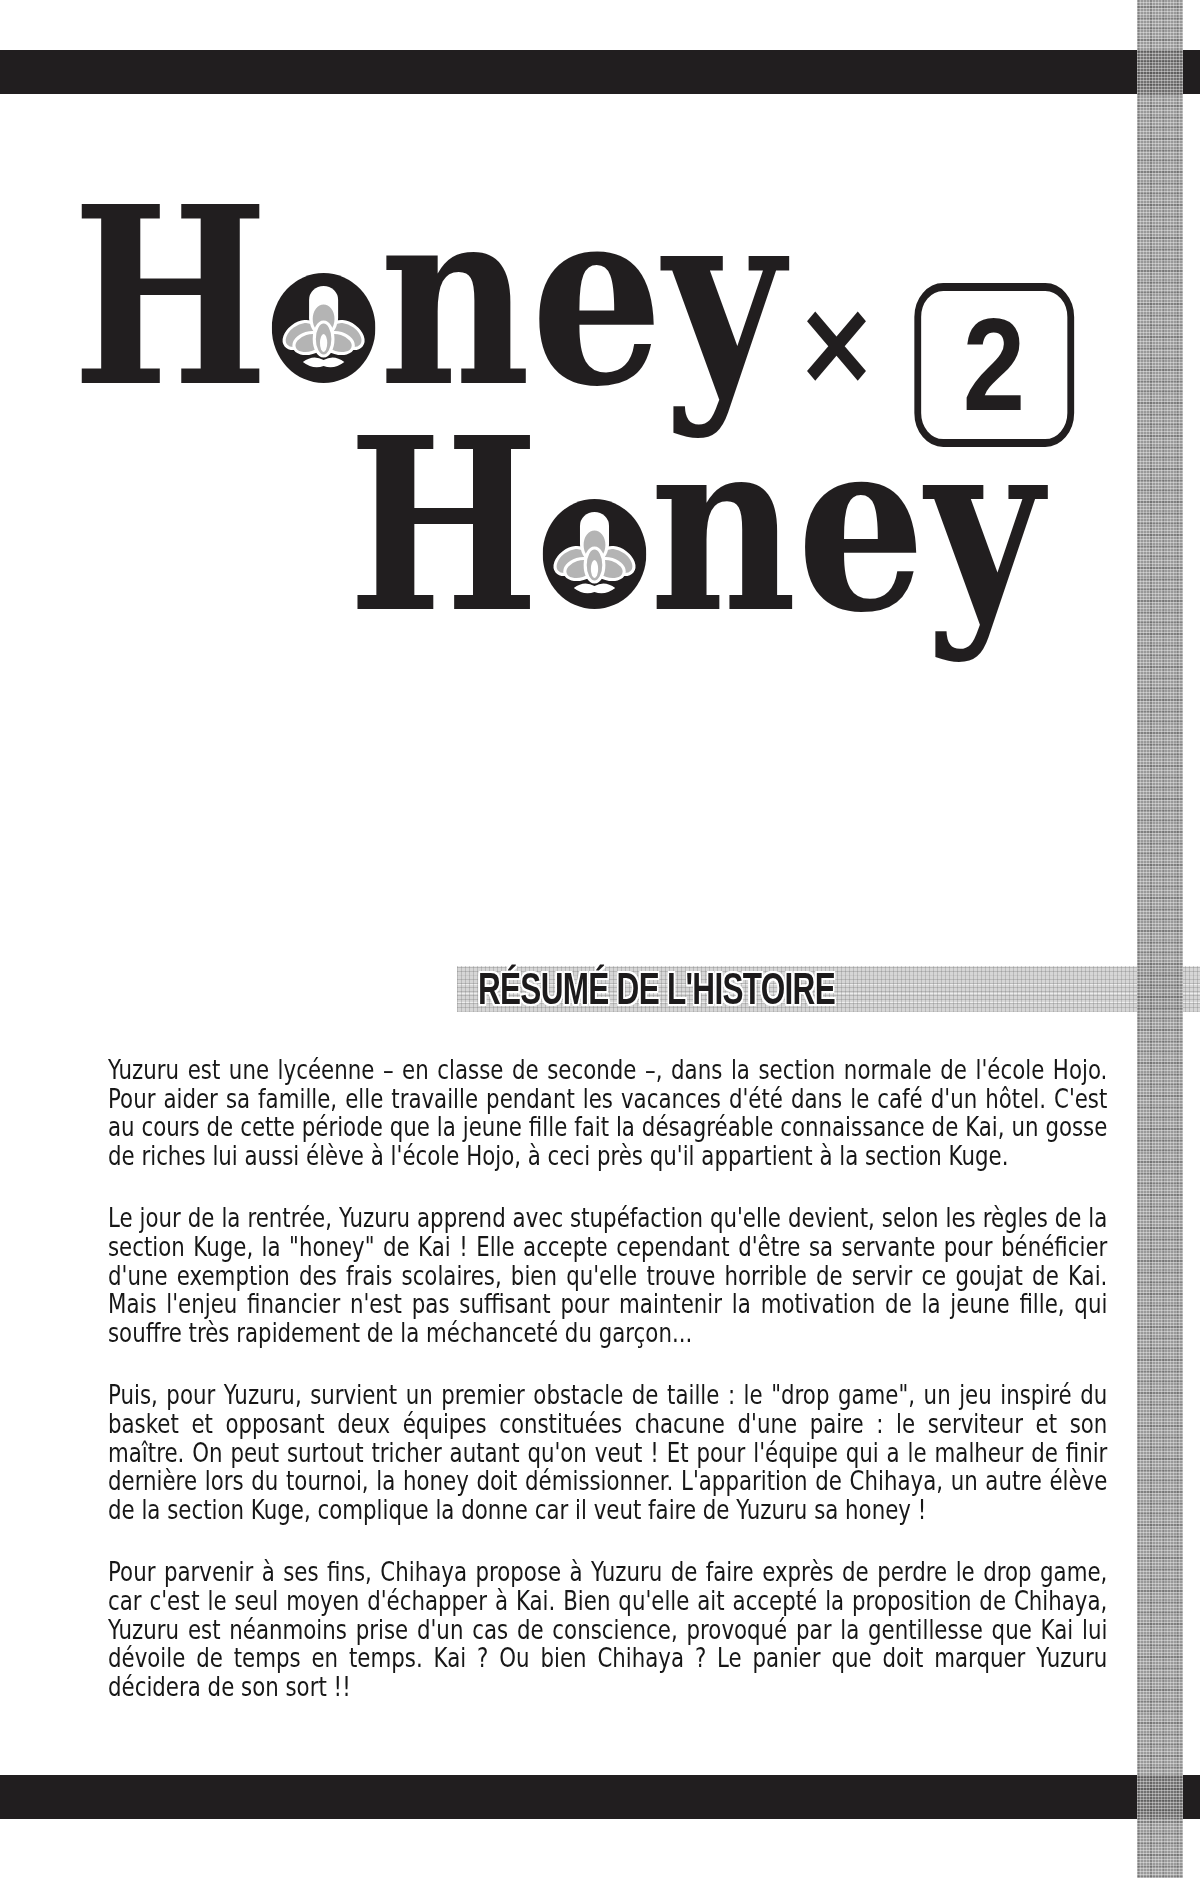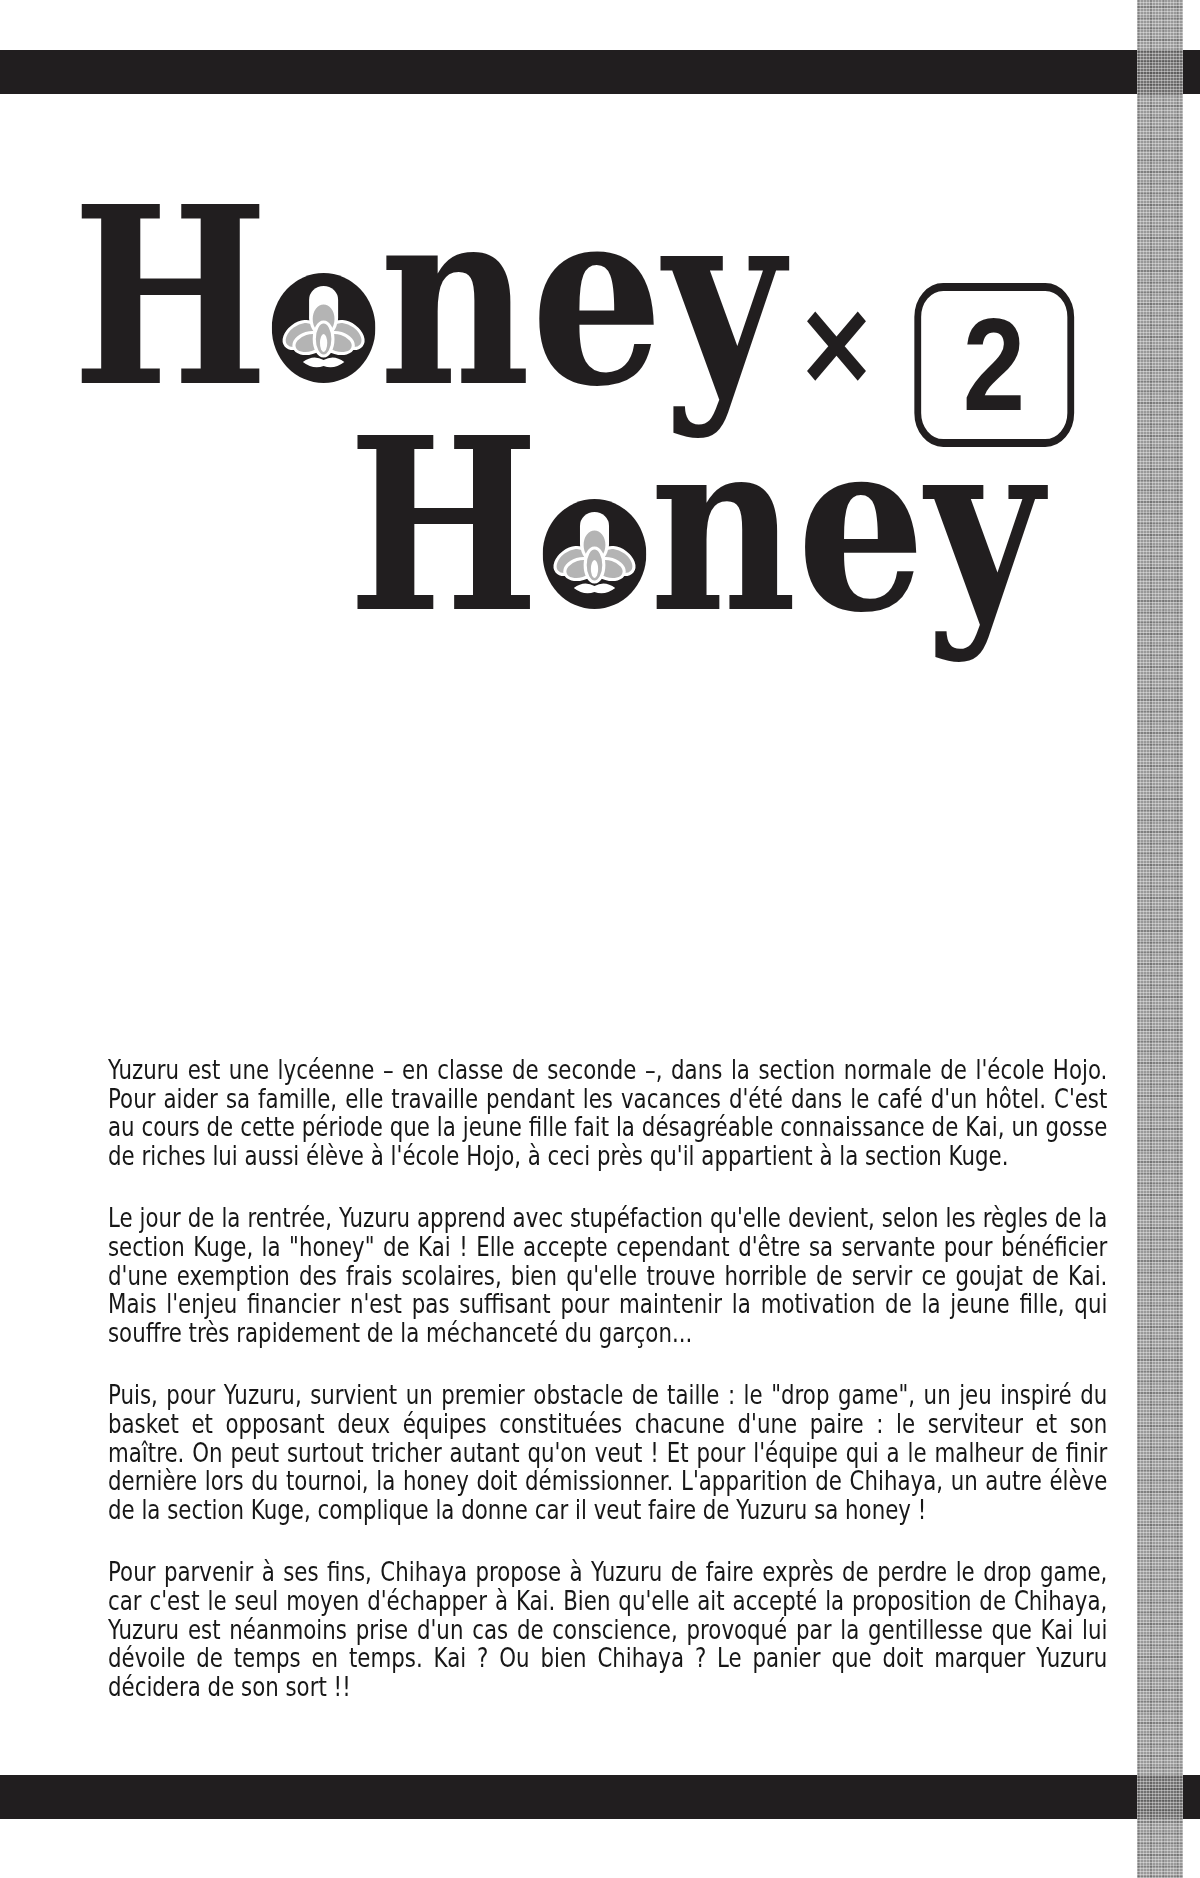--- a/index.html
+++ b/index.html
@@ -100,20 +100,23 @@
         <ellipse cx="73" cy="62" rx="17" ry="11" fill="#b4b4b4" stroke="#ffffff" stroke-width="3" transform="rotate(38 73 62)"></ellipse>
         <ellipse cx="36" cy="70" rx="15" ry="10" fill="#b4b4b4" stroke="#ffffff" stroke-width="3" transform="rotate(-18 36 70)"></ellipse>
         <ellipse cx="64" cy="70" rx="15" ry="10" fill="#b4b4b4" stroke="#ffffff" stroke-width="3" transform="rotate(18 64 70)"></ellipse>
         <ellipse cx="50" cy="46" rx="12" ry="16" fill="#b4b4b4" stroke="#ffffff" stroke-width="3"></ellipse>
         <ellipse cx="50" cy="66" rx="9" ry="17" fill="#b4b4b4" stroke="#ffffff" stroke-width="3"></ellipse>
         <ellipse cx="50" cy="70" rx="3.5" ry="9" fill="#ffffff"></ellipse>
         <path d="M30,89 Q40,81 50,87 Q60,81 70,89 Q60,97 50,93 Q40,97 30,89 Z" fill="#ffffff"></path>
       </svg></span><span>ney</span>
   </div>
 
+  <div class="header-band">
+    <div class="header-text">RÉSUMÉ DE L'HISTOIRE</div>
+  </div>
 
   <div class="synopsis">
     <p>Yuzuru est une lycéenne – en classe de seconde –, dans la section normale de l'école Hojo. Pour aider sa famille, elle travaille pendant les vacances d'été dans le café d'un hôtel. C'est au cours de cette période que la jeune fille fait la désagréable connaissance de Kai, un gosse de riches lui aussi élève à l'école Hojo, à ceci près qu'il appartient à la section Kuge.</p>
     <p>Le jour de la rentrée, Yuzuru apprend avec stupéfaction qu'elle devient, selon les règles de la section Kuge, la "honey" de Kai ! Elle accepte cependant d'être sa servante pour bénéficier d'une exemption des frais scolaires, bien qu'elle trouve horrible de servir ce goujat de Kai. Mais l'enjeu financier n'est pas suffisant pour maintenir la motivation de la jeune fille, qui souffre très rapidement de la méchanceté du garçon...</p>
     <p>Puis, pour Yuzuru, survient un premier obstacle de taille : le "drop game", un jeu inspiré du basket et opposant deux équipes constituées chacune d'une paire : le serviteur et son maître. On peut surtout tricher autant qu'on veut ! Et pour l'équipe qui a le malheur de finir dernière lors du tournoi, la honey doit démissionner. L'apparition de Chihaya, un autre élève de la section Kuge, complique la donne car il veut faire de Yuzuru sa honey !</p>
     <p>Pour parvenir à ses fins, Chihaya propose à Yuzuru de faire exprès de perdre le drop game, car c'est le seul moyen d'échapper à Kai. Bien qu'elle ait accepté la proposition de Chihaya, Yuzuru est néanmoins prise d'un cas de conscience, provoqué par la gentillesse que Kai lui dévoile de temps en temps. Kai ? Ou bien Chihaya ? Le panier que doit marquer Yuzuru décidera de son sort !!</p>
   </div>
 
   <div class="hbar bottom"></div>
 

